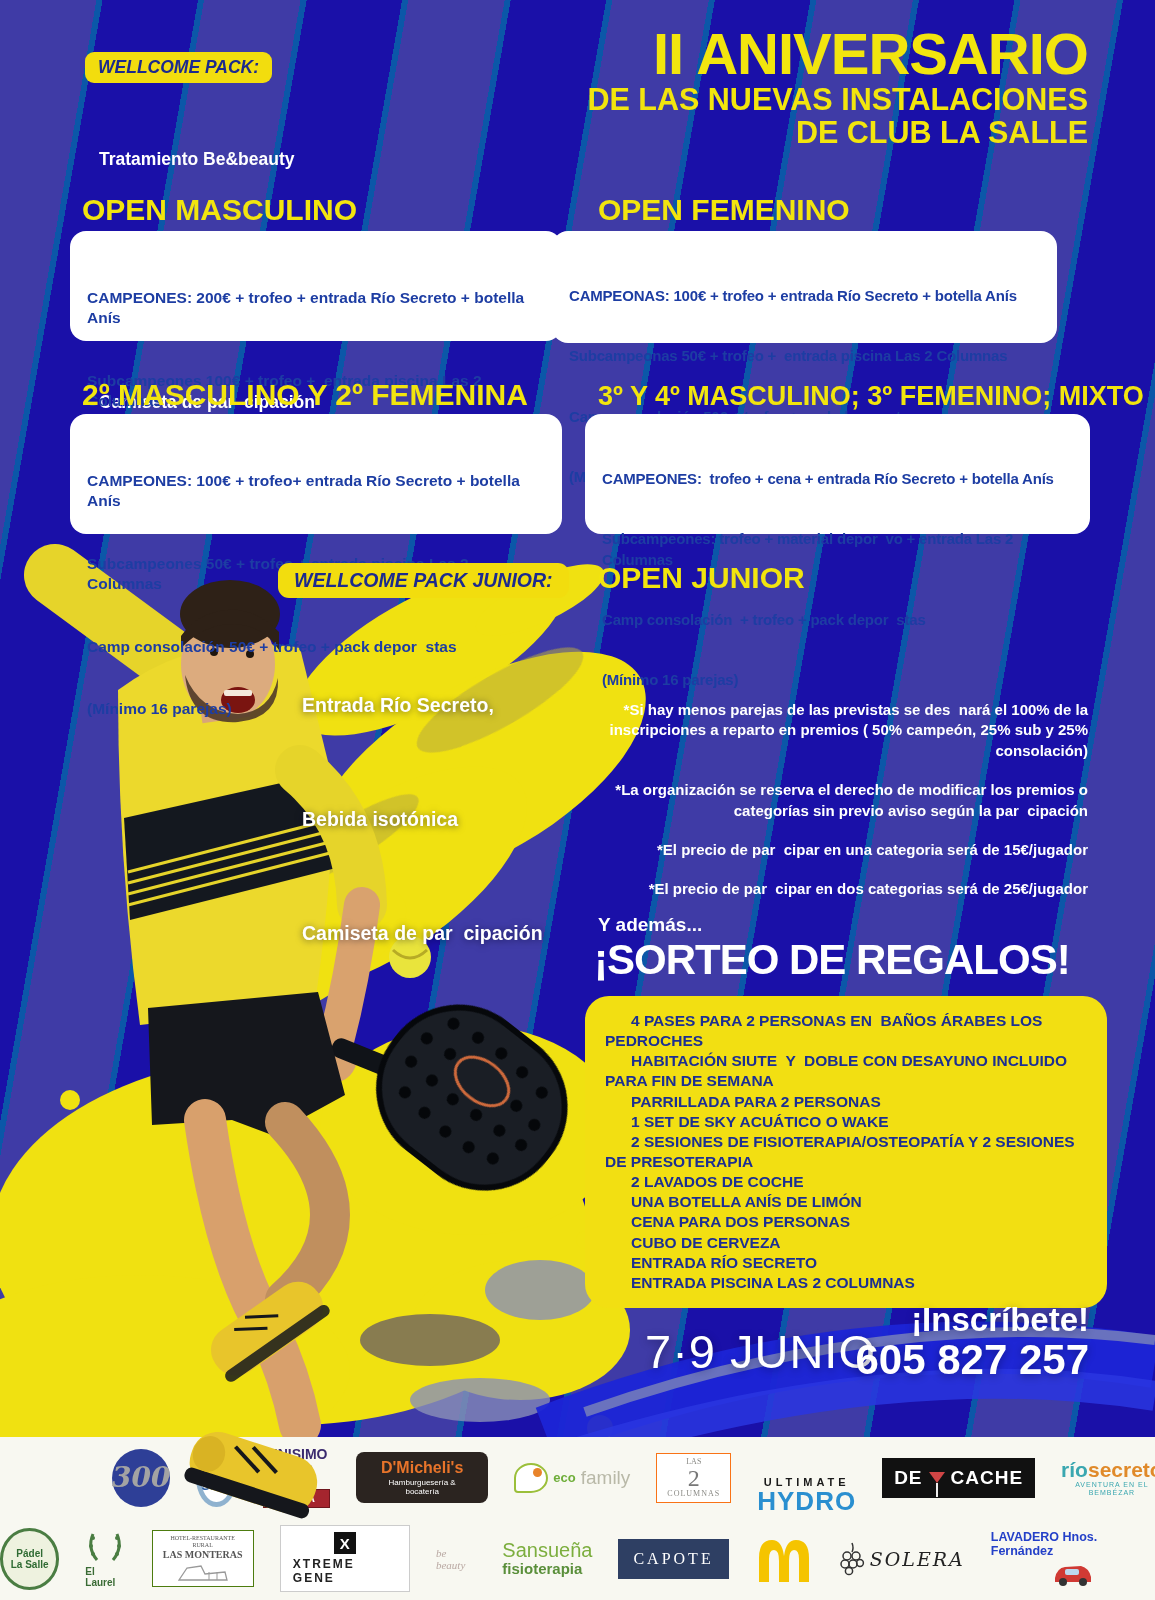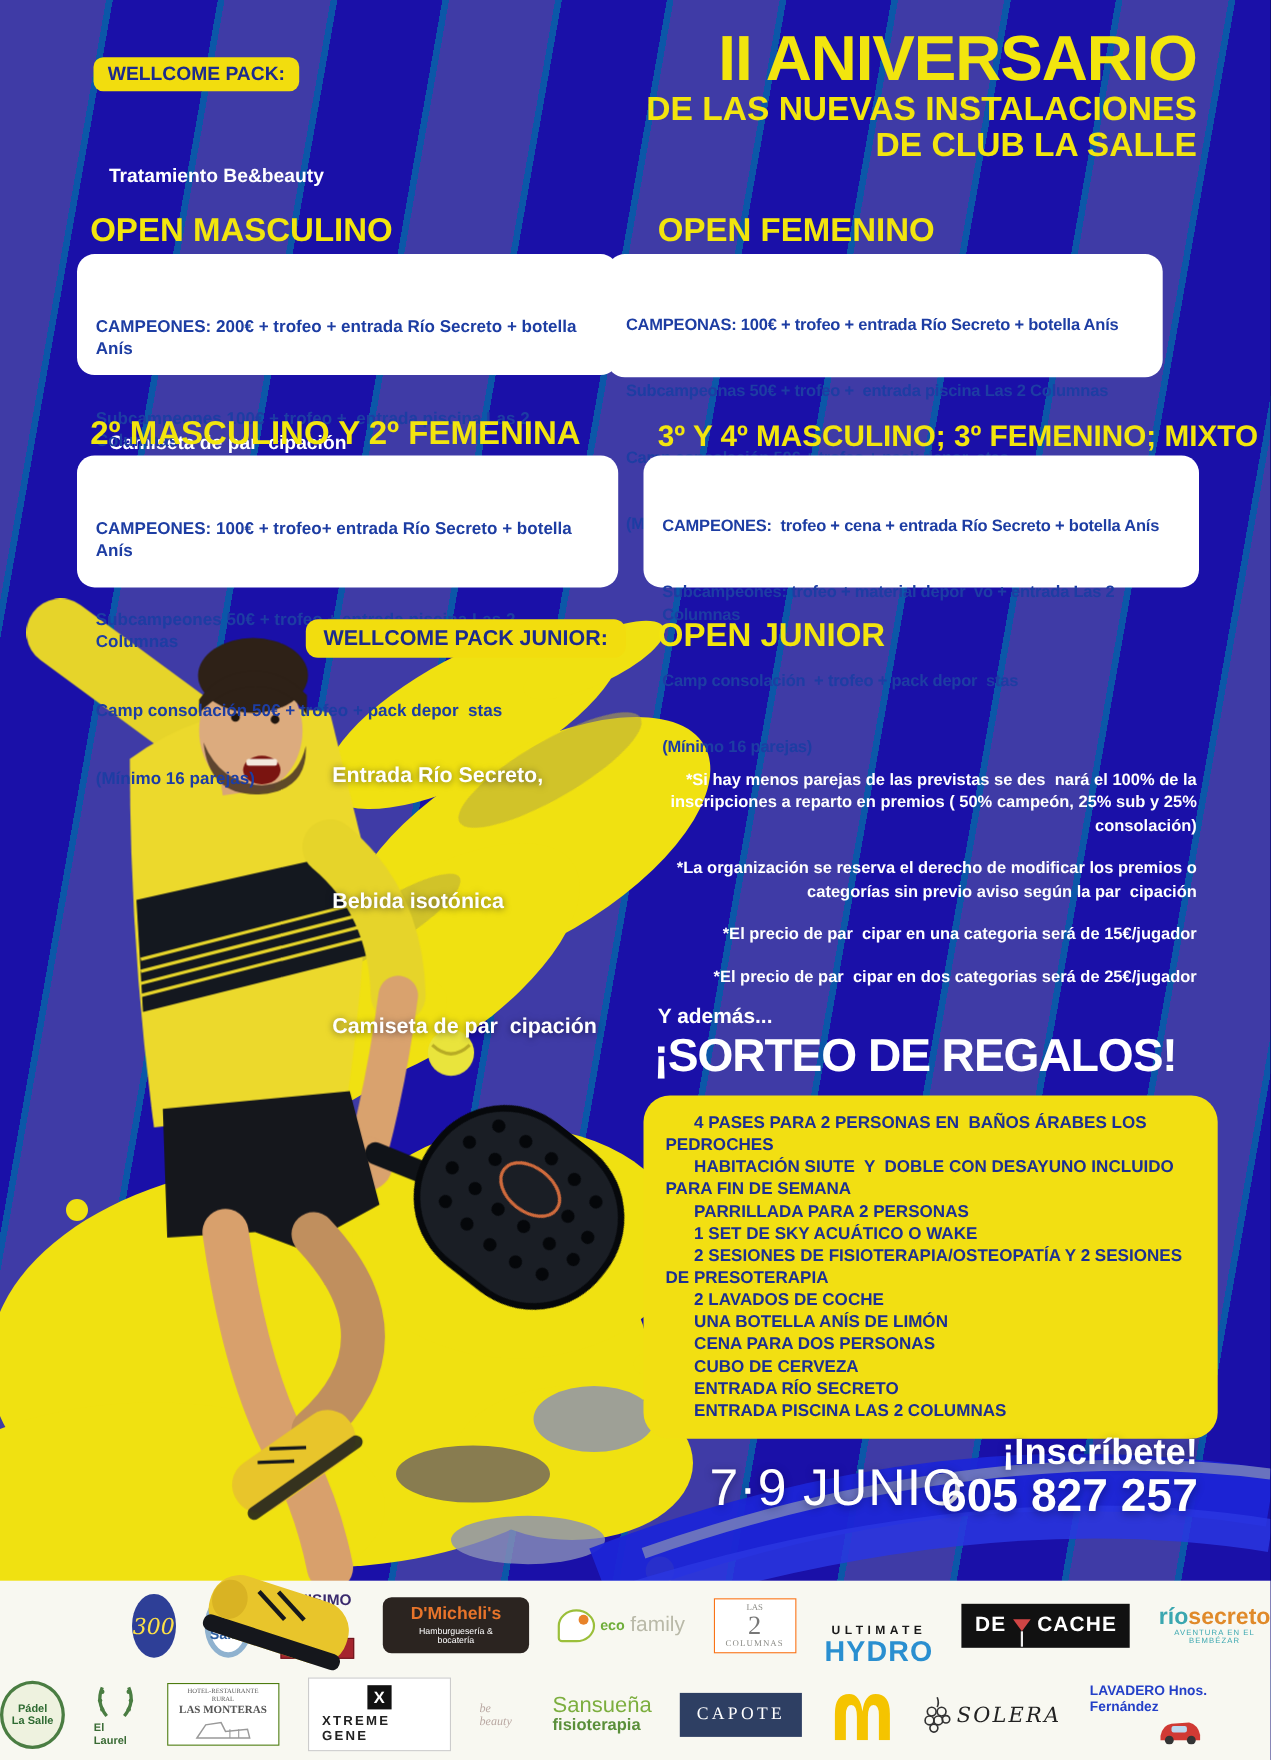--- a/index.html
+++ b/index.html
@@ -16,21 +16,21 @@
   .layer{position:absolute;inset:0;}
   .art{z-index:1;pointer-events:none;}
   .footer{z-index:2;}
   .art-front{z-index:3;pointer-events:none;}
   .content{z-index:4;pointer-events:none;}
   .content *{pointer-events:auto;}
 
   
   .pack{position:absolute;left:85px;top:52px;}
   .pill{display:inline-block;background:#f2dd0e;color:#1c2a8e;font-weight:bold;
-        font-size:17.5px;padding:5px 13px;border-radius:9px;}
+        font-size:17.5px;padding:5px 13px;border-radius:9px;font-style:italic;}
   .pack-items{margin:9px 0 0 14px;color:#fff;font-weight:bold;font-size:17.5px;
         line-height:27px;white-space:pre-wrap;}
 
   
   .title{position:absolute;top:24px;right:67px;text-align:right;color:#f2e50e;font-weight:bold;}
   .t1{font-size:58px;line-height:1.02;letter-spacing:-1px;}
   .t2,.t3{font-size:30.5px;line-height:1.08;}
 
   
   .sec-h{position:absolute;color:#f2e50e;font-weight:bold;font-size:30px;white-space:nowrap;}
@@ -71,22 +71,22 @@
   .cta1{font-size:33px;line-height:1.05;}
   .cta2{font-size:42px;line-height:1.05;}
 
   
   .footer{position:absolute;left:0;top:1437px;width:1155px;height:163px;background:#f8f8f1;}
   .srow{display:flex;align-items:center;justify-content:center;gap:26px;height:81px;}
   .srow.r1{padding-left:120px;}
   .logo{display:flex;align-items:center;justify-content:center;color:#444;}
   .col{flex-direction:column;}
   .circ{border-radius:50%;display:flex;align-items:center;justify-content:center;}
-  .l-300{width:58px;height:58px;background:#2e3f97;color:#fde047;font-family:"DejaVu Serif",serif;
-        font-style:italic;font-weight:normal;font-size:20px;}
+  .l-300{width:58px;height:58px;background:#2e3f97;color:#a3a3a3;font-family:"DejaVu Serif",serif;
+        font-style:italic;font-weight:bold;font-size:28px;}
   .l-lasalle{width:58px;height:58px;background:#fff;border:5px solid #8fb2cf;color:#2e5fa3;
         font-weight:bold;font-size:13px;box-sizing:border-box;}
   .l-anis{color:#3a2a6e;font-weight:bold;text-align:center;line-height:1.1;}
   .l-anis .a1{font-size:14px;}
   .l-anis .a2{font-size:8px;}
   .l-anis .a3{display:inline-block;background:#a5252e;color:#fff;font-size:12px;
         padding:2px 12px;border:1px solid #6e161d;margin-top:2px;letter-spacing:2px;}
   .l-dm{background:#2b2420;border-radius:8px;padding:7px 25px;text-align:center;line-height:1.15;}
   .l-dm .d1{color:#e8742a;font-weight:bold;font-size:16px;}
   .l-dm .d2{color:#fff;font-size:8px;}

